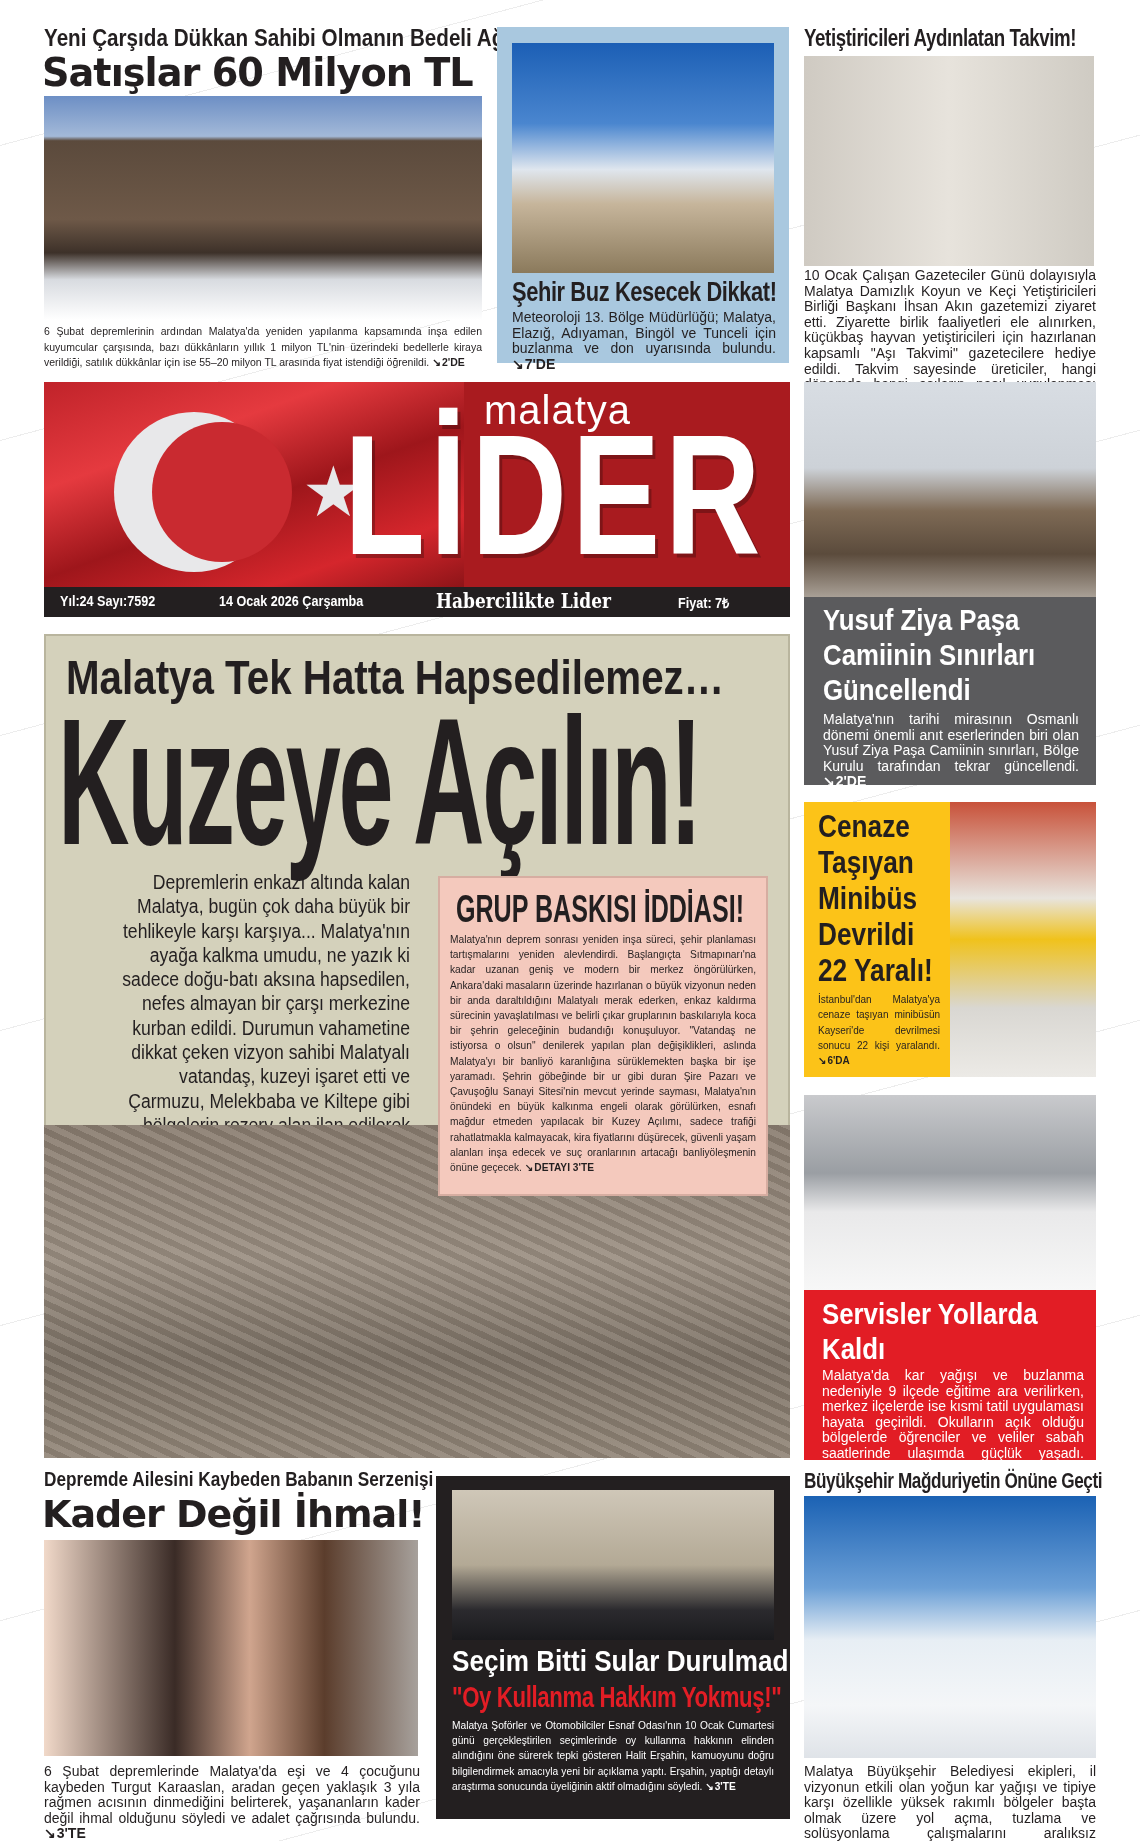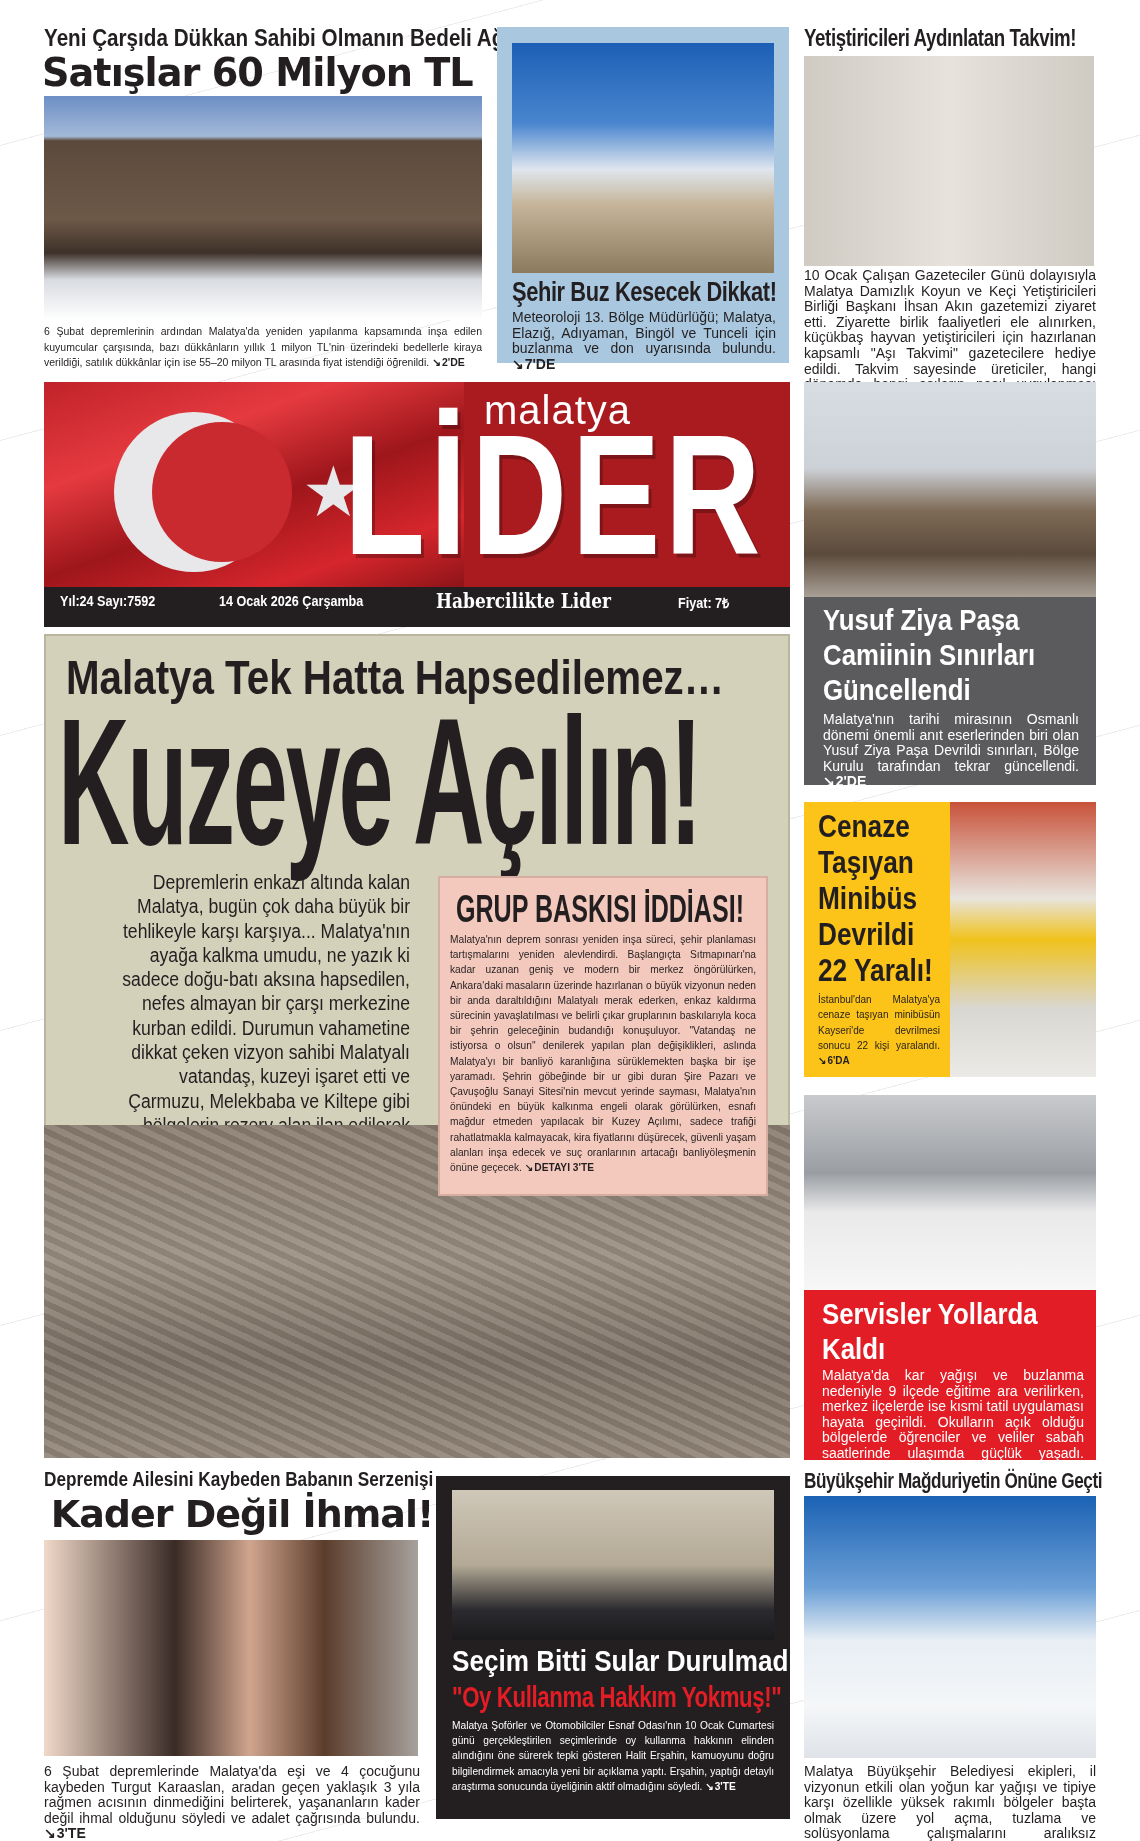--- a/index.html
+++ b/index.html
@@ -39,21 +39,21 @@
 
   
   #mast { left: 44px; top: 382px; width: 746px; height: 205px; background: #a91b1f; overflow: hidden; }
   #mast-flag { position: absolute; left: 0; top: 0; width: 420px; height: 205px;
     background: linear-gradient(160deg, #c0232a 0%, #e53a3f 30%, #9e161b 55%, #d5262c 80%, #8d1418 100%); }
   #crescent { position: absolute; left: 70px; top: 30px; width: 160px; height: 160px; border-radius: 50%; background: #e8e8ea; }
   #crescent::after { content: ""; position: absolute; left: 38px; top: 10px; width: 140px; height: 140px; border-radius: 50%; background: #c92a30; }
   #star { position: absolute; left: 258px; top: 75px; font-size: 70px; color: #e8e8ea; line-height: 1; }
   #mast-malatya { position: absolute; left: 440px; top: 6px; font-size: 40px; font-weight: normal; color: #ffffff; letter-spacing: 1px; }
   #mast-lider { position: absolute; left: 300px; top: 28px; font-size: 170px; font-weight: bold; color: #ffffff; line-height: 1; letter-spacing: 6px; transform: scaleX(0.78); transform-origin: left; text-shadow: 4px 4px 0 rgba(0,0,0,0.25); }
-  #mast-bar { left: 44px; top: 587px; width: 746px; height: 40px; background: #231f20; color: #fff; }
+  #mast-bar { left: 44px; top: 587px; width: 746px; height: 30px; background: #231f20; color: #fff; }
   #mast-bar span { position: absolute; top: 6px; font-size: 14px; font-weight: bold; white-space: nowrap; }
   #issue { left: 16px; transform: scaleX(0.9); transform-origin: left; }
   #date { left: 175px; transform: scaleX(0.9); transform-origin: left; }
   #slogan { left: 392px; top: 2px !important; font-family: "DejaVu Serif", serif; font-size: 20px !important; transform: scaleX(0.85); transform-origin: left; }
   #price { left: 634px; transform: scaleX(0.9); transform-origin: left; }
 
   
   #main-box { left: 44px; top: 634px; width: 746px; height: 824px; background: #d4d1bb; border: 2px solid #b9b59e; }
   #main-kicker { left: 66px; top: 650px; width: 710px; font-size: 48px; font-weight: bold; white-space: nowrap; transform: scaleX(0.84); transform-origin: left; }
   #main-title { left: 58px; top: 692px; width: 730px; font-size: 180px; font-weight: bold; line-height: 1; white-space: nowrap; transform: scaleX(0.55); transform-origin: left; letter-spacing: -4px; }
@@ -80,21 +80,21 @@
     background: linear-gradient(180deg, #c8523a 0%, #e8e4dd 35%, #f0c21c 50%, #d9d7d2 75%, #eceae6 100%); }
 
   #s6-photo { left: 804px; top: 1095px; width: 292px; height: 195px;
     background: linear-gradient(180deg, #c9cacd 0%, #9a9ea3 40%, #e9e9ea 60%, #f7f7f7 100%); }
   #s6-box { left: 804px; top: 1290px; width: 292px; height: 170px; background: #e21d25; }
   #s6-title { left: 822px; top: 1296px; width: 270px; font-size: 30px; line-height: 35px; font-weight: bold; color: #ffffff; transform: scaleX(0.86); transform-origin: left; }
   #s6-body { left: 822px; top: 1368px; width: 262px; color: #ffffff; }
 
   
   #s7-kicker { left: 44px; top: 1468px; width: 400px; font-size: 20px; font-weight: bold; transform: scaleX(0.86); transform-origin: left; white-space: nowrap; }
-  #s7-title { left: 42px; top: 1492px; width: 400px; font-size: 38px; font-weight: 900; white-space: nowrap; text-align: center; }
+  #s7-title { left: 42px; top: 1492px; width: 400px; font-size: 38px; font-weight: 900; white-space: nowrap; }
   #s7-photo { left: 44px; top: 1540px; width: 374px; height: 216px;
     background: linear-gradient(90deg, #f1d9c9 0%, #3a2b26 35%, #d0a58e 55%, #5b3d2c 75%, #a7a19c 100%); }
   #s7-body { left: 44px; top: 1764px; width: 376px; }
 
   #s8-box { left: 436px; top: 1476px; width: 354px; height: 343px; background: #231f20; }
   #s8-photo { left: 452px; top: 1490px; width: 322px; height: 150px;
     background: linear-gradient(180deg, #cfc7b8 0%, #b3a995 50%, #2b2a2e 80%, #1a1a1d 100%); }
   #s8-title { left: 452px; top: 1644px; width: 340px; font-size: 30px; font-weight: bold; color: #ffffff; white-space: nowrap; transform: scaleX(0.87); transform-origin: left; }
   #s8-sub { left: 452px; top: 1680px; width: 340px; font-size: 30px; font-weight: bold; color: #e21d25; white-space: nowrap; transform: scaleX(0.74); transform-origin: left; }
   #s8-body { left: 452px; top: 1718px; width: 322px; color: #ffffff; font-size: 10.2px; line-height: 15.2px; }
@@ -156,21 +156,21 @@
 <div class="abs" id="grup-title">GRUP BASKISI İDDİASI!</div>
 <div class="abs body-text" id="grup-body">
   <span>Malatya'nın deprem sonrası yeniden inşa süreci, şehir planlaması tartışmalarını yeniden alevlendirdi. Başlangıçta Sıtmapınarı'na kadar uzanan geniş ve modern bir merkez öngörülürken, Ankara'daki masaların üzerinde hazırlanan o büyük vizyonun neden bir anda daraltıldığını Malatyalı merak ederken, enkaz kaldırma sürecinin yavaşlatılması ve belirli çıkar gruplarının baskılarıyla koca bir şehrin geleceğinin budandığı konuşuluyor. "Vatandaş ne istiyorsa o olsun" denilerek yapılan plan değişiklikleri, aslında Malatya'yı bir banliyö karanlığına sürüklemekten başka bir işe yaramadı. Şehrin göbeğinde bir ur gibi duran Şire Pazarı ve Çavuşoğlu Sanayi Sitesi'nin mevcut yerinde sayması, Malatya'nın önündeki en büyük kalkınma engeli olarak görülürken, esnafı mağdur etmeden yapılacak bir Kuzey Açılımı, sadece trafiği rahatlatmakla kalmayacak, kira fiyatlarını düşürecek, güvenli yaşam alanları inşa edecek ve suç oranlarının artacağı banliyöleşmenin önüne geçecek.</span>
   <span class="ref">DETAYI 3'TE</span>
 </div>
 
 <div class="abs photo" id="s4-photo"></div>
 <div class="abs" id="s4-box"></div>
 <div class="abs" id="s4-title">Yusuf Ziya Paşa Camiinin Sınırları Güncellendi</div>
 <div class="abs body-text" id="s4-body">
-  <span>Malatya'nın tarihi mirasının Osmanlı dönemi önemli anıt eserlerinden biri olan Yusuf Ziya Paşa Devrildi sınırları, Bölge Kurulu tarafından tekrar güncellendi.</span>
+  <span>Malatya'nın tarihi mirasının Osmanlı dönemi önemli anıt eserlerinden biri olan Yusuf Ziya Paşa Camiinin sınırları, Bölge Kurulu tarafından tekrar güncellendi.</span>
   <span class="ref">2'DE</span>
 </div>
 
 <div class="abs" id="s5-box"></div>
 <div class="abs" id="s5-title">Cenaze Taşıyan Minibüs Devrildi 22 Yaralı!</div>
 <div class="abs body-text" id="s5-body">
   <span>İstanbul'dan Malatya'ya cenaze taşıyan minibüsün Kayseri'de devrilmesi sonucu 22 kişi yaralandı.</span>
   <span class="ref">6'DA</span>
 </div>
 <div class="abs photo" id="s5-photo"></div>

